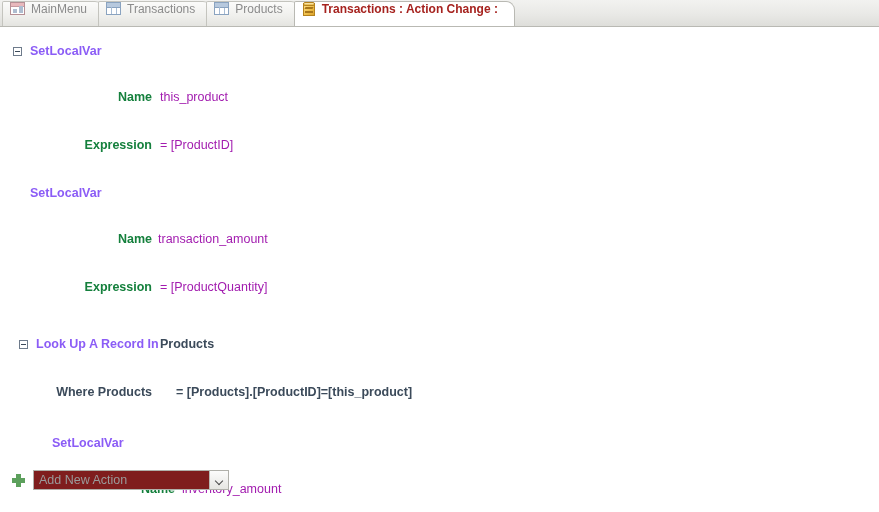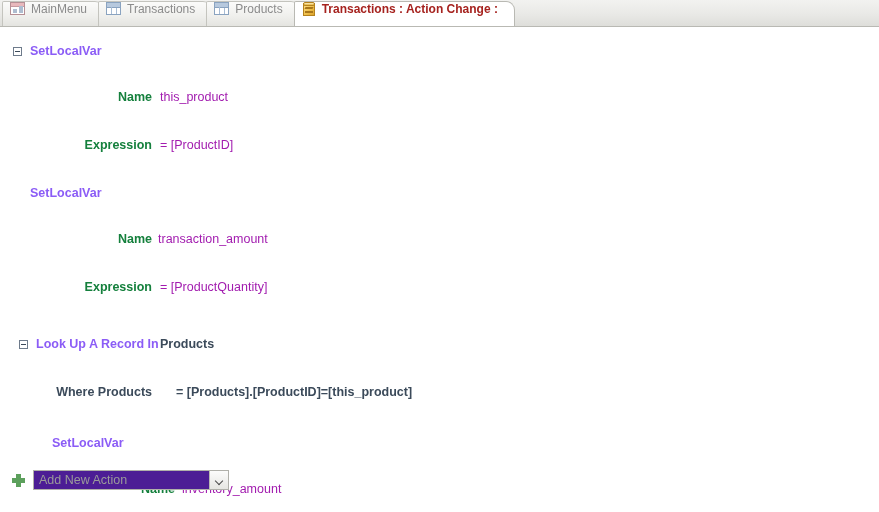--- a/index.html
+++ b/index.html
@@ -193,21 +193,21 @@
     position: absolute;
     background: #5ca05c;
   }
   .plus-icon::before { left: 0; top: 4px; width: 13px; height: 5px; }
   .plus-icon::after { left: 4px; top: 0; width: 5px; height: 13px; }
 
   .combo {
     width: 196px;
     height: 20px;
     border: 1px solid #b0b0aa;
-    background: #4c1d95;
+    background: #7f1d1d;
     display: flex;
     align-items: center;
     box-sizing: border-box;
     position: relative;
   }
   .combo-text {
     flex: 1;
     font-size: 12.5px;
     color: #9a9a9a;
     padding-left: 5px;

